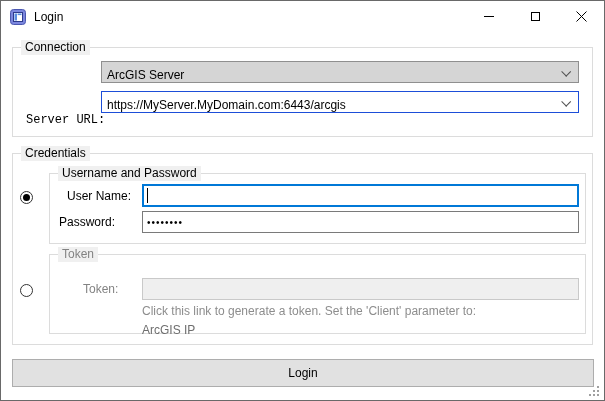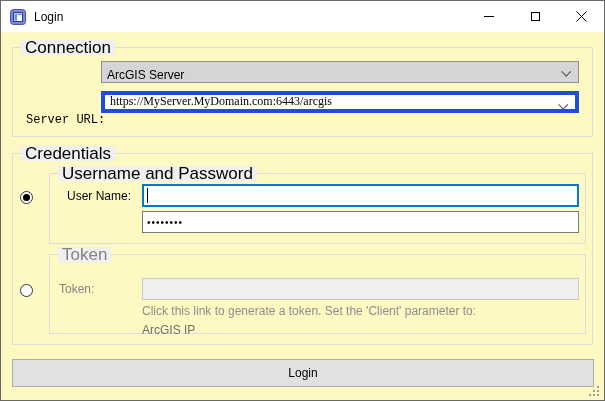--- a/index.html
+++ b/index.html
@@ -1,51 +1,51 @@
 <!DOCTYPE html>
 <html><head>
 <meta charset="utf-8">
 <style>
   html,body { margin:0; padding:0; background:#cfcfcf; }
   * { box-sizing:border-box; }
   .window {
     position:relative; width:605px; height:401px;
-    background:#fef9c3; border:1px solid #696969;
+    background:#ffffff; border:1px solid #696969;
     font-family:"Liberation Sans", sans-serif; font-size:12px; color:#000;
     overflow:hidden;
   }
   
   .titlebar {
     position:absolute; top:0; left:0; right:0; height:31px;
     background:#ffffff; display:flex; align-items:center;
   }
   .app-icon { margin-left:9px; width:16px; height:16px; flex:0 0 auto; }
   .title-text { margin-left:8px; font-size:12px; }
   .caption-buttons { position:absolute; top:0; right:0; height:30px; display:flex; }
   .cap-btn { width:46px; height:30px; display:flex; align-items:center; justify-content:center; background:#ffffff; border:none; padding:0; }
   .glyph-min { width:10px; height:1px; background:#000; }
   .glyph-max { width:9px; height:9px; border:1px solid #000; background:transparent; }
   
   .groupbox { position:absolute; border:1px solid #dcdcdc; background:transparent; }
   .gb-label {
     position:absolute; top:-8px; left:8px; background:#f0f0f0; padding:0 4px;
-    font-size:17px; white-space:nowrap; line-height:15px;
+    font-size:12px; white-space:nowrap; line-height:15px;
   }
   .gb-label.disabled { color:#838383; }
   
   .field-label { position:absolute; height:22px; display:flex; align-items:center; white-space:nowrap; }
-  .field-label.disabled { color:#838383; }
+  .field-label.disabled { color:#838383;margin-left:24px; }
   .static-text { position:absolute; white-space:nowrap; }
   
   .combo {
     position:absolute; height:22px; display:flex; align-items:flex-end;
     padding:0 24px 0 5px; white-space:nowrap; overflow:hidden;
   }
   .combo-gray { background:#d5d5d5; border:1px solid #8f8f8f; }
-  .combo-white { background:#ffffff; border:4px solid #1d4ed8;font-family:Liberation Serif, serif; }
+  .combo-white { background:#ffffff; border:1px solid #1d4ed8; }
   .chevron {
     position:absolute; right:9px; top:7px; width:7px; height:7px;
     border-right:1px solid #505050; border-bottom:1px solid #505050;
     transform:rotate(45deg) translateY(-1px);
   }
   
   .textbox {
     position:absolute; height:22px; border:1px solid #7a7a7a; background:#fff;
     font-family:"Liberation Sans", sans-serif; font-size:12px; padding:0 4px; margin:0;
   }
@@ -123,20 +123,21 @@
     <span class="gb-label">Credentials</span>
   </div>
 
   <span class="radio checked" style="left:19px; top:190px;"></span>
   <div class="groupbox" style="left:48px; top:172px; width:537px; height:71px;">
     <span class="gb-label">Username and Password</span>
   </div>
   <span class="field-label" style="left:58px; top:184px;margin-left:8px;">User Name:</span>
   <input class="textbox focused" style="left: 141px; top: 183px; width: 437px;" type="text" value="">
   <span class="caret" style="left:146px; top:187px;"></span>
+  <span class="field-label" style="left:58px; top:210px;">Password:</span>
   <input class="textbox password" style="left: 141px; top: 210px; width: 437px;" type="text" value="••••••••">
 
   <span class="radio" style="left:19px; top:283px;"></span>
   <div class="groupbox" style="left:48px; top:253px; width:537px; height:80px;">
     <span class="gb-label disabled">Token</span>
   </div>
   <span class="field-label disabled" style="left:58px; top:277px;">Token:</span>
   <input class="textbox disabled" style="left: 141px; top: 277px; width: 437px;" type="text" value="">
   <span class="static-text" style="left:141px; top:303px; color:#8d8d8d;">Click this link to generate a token. Set the 'Client' parameter to:</span>
   <span class="static-text" style="left:141px; top:322px; color:#6e6e6e;">ArcGIS IP</span>

